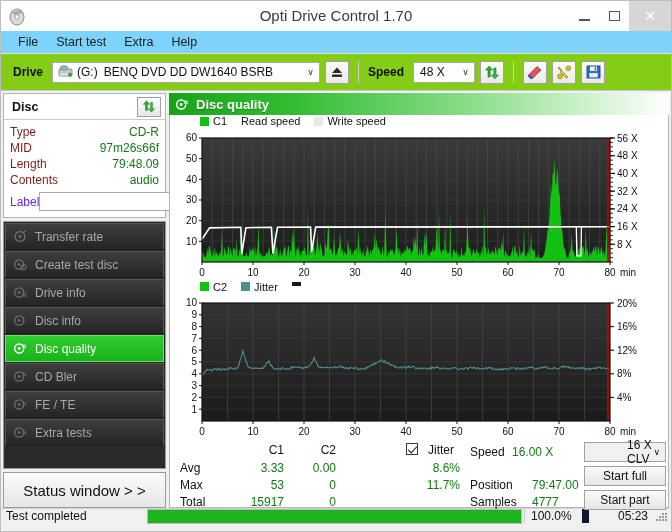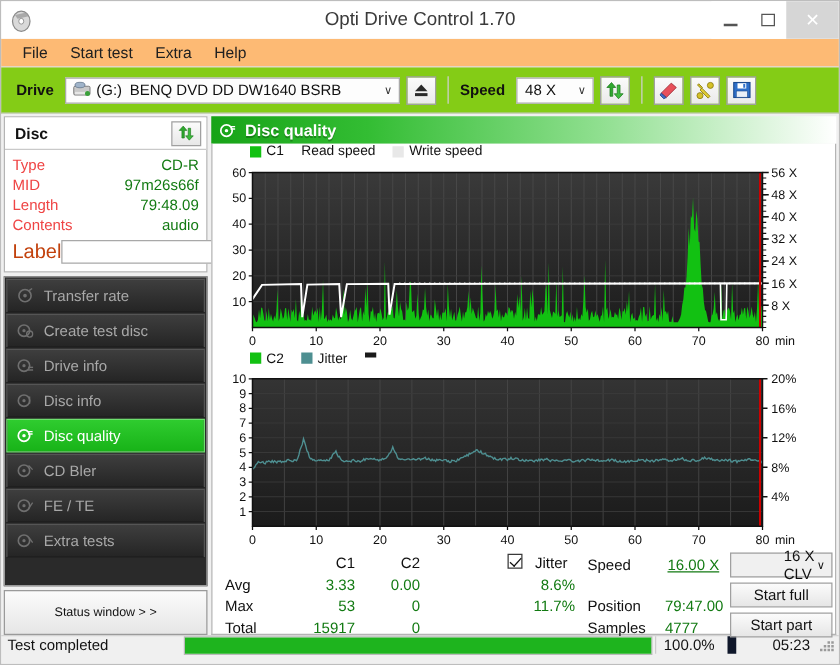--- a/index.html
+++ b/index.html
@@ -37,21 +37,21 @@
   .win-btn{
     width:30px;height:30px;display:flex;align-items:center;justify-content:center;
     color:#5a5a5a;font-size:13px;background:#ffffff;
   }
   .win-btn.close{width:42px;background:#d6d6d6;color:#ffffff;font-size:14px;}
   .win-min-glyph{width:11px;height:2px;background:#555;margin-top:7px;}
   .win-max-glyph{width:11px;height:10px;border:1.6px solid #555;box-sizing:border-box;}
 
   
   .menubar{
-    height:22px;min-height:22px;background:#fdba74;display:flex;align-items:center;
+    height:22px;min-height:22px;background:#7dd3fc;display:flex;align-items:center;
     padding-left:8px;border-bottom:1px solid #dfdfdf;
   }
   .menuitem{
     font-size:12.5px;color:#202020;padding:2px 9px;cursor:default;
   }
 
   
   .toolbar{
     height:36px;min-height:36px;background:#84cc16;
     display:flex;align-items:center;padding:0 6px;gap:5px;
@@ -89,24 +89,24 @@
     border-bottom:1px solid #c9c9c9;background:#fff;
   }
   .disc-head .t{font-weight:bold;font-size:12.5px;color:#111;}
   .disc-head .btn{
     margin-left:auto;margin-right:4px;width:24px;height:20px;
     border:1px solid #a0a0a0;background:linear-gradient(#fbfbfb,#e8e8e8);
     display:flex;align-items:center;justify-content:center;box-sizing:border-box;
   }
   .disc-rows{padding:4px 6px 5px 6px;}
   .drow{display:flex;align-items:center;height:16px;font-size:12px;}
-  .drow .k{color:#ef4444;}
+  .drow .k{color:#7f1d1d;}
   .drow .v{margin-left:auto;color:#127a12;}
   .label-row{display:flex;align-items:center;margin-top:3px;}
-  .label-row .k{font-size:16px;color:#c2410c;width:40px;}
+  .label-row .k{font-size:12px;color:#6d28d9;width:40px;}
   .label-input{
     flex:1;height:19px;border:1px solid #a8a8a8;background:#fff;box-sizing:border-box;
     font-size:11px;padding:0 3px;outline:none;font-family:"Liberation Sans",sans-serif;
   }
   .label-btn{
     width:24px;height:21px;margin-left:4px;border:1px solid #a0a0a0;
     background:linear-gradient(#fbfbfb,#e8e8e8);display:flex;align-items:center;justify-content:center;
     box-sizing:border-box;
   }
 
@@ -125,21 +125,21 @@
   .navitem.active{
     background:linear-gradient(#2fcc2f,#18b318);
     border:1px solid #6ee06e;color:#ffffff;
   }
   .navicon{width:16px;height:15px;margin-right:7px;display:flex;align-items:center;justify-content:center;}
 
   .statusbtn{
     margin-top:3px;height:36px;min-height:22px;
     border:1px solid #9a9a9a;background:linear-gradient(#fbfbfb,#e6e6e6);
     display:flex;align-items:center;justify-content:center;
-    font-size:10px;color:#111;box-sizing:border-box;
+    font-size:15px;color:#111;box-sizing:border-box;
   }
 
   
   .right{flex:1;margin-left:3px;display:flex;flex-direction:column;min-width:0;}
   .dq-head{
     height:22px;min-height:22px;
     background:linear-gradient(to right,#17a317 0%,#33bd33 25%,#8fdf8f 62%,#ffffff 100%);
     display:flex;align-items:center;padding-left:6px;
   }
   .dq-head .t{font-weight:bold;font-size:13px;color:#ffffff;margin-left:7px;
@@ -691,21 +691,21 @@
           <div class="st-col st-green" style="left:116px;top:55px; width:50px; text-align:right;">0</div>
 
           <div class="st-col" style="left:236px;top:3px;"><span class="chk"></span></div>
           <div class="st-col st-black" style="left:258px;top:3px;">Jitter</div>
           <div class="st-col st-green" style="left:212px;top:21px; width:78px; text-align:right;">8.6%</div>
           <div class="st-col st-green" style="left:212px;top:38px; width:78px; text-align:right;">11.7%</div>
 
           <div class="st-col st-black" style="left:300px;top:5px;">Speed</div>
           <div class="st-col st-black" style="left:300px;top:38px;">Position</div>
           <div class="st-col st-black" style="left:300px;top:55px;">Samples</div>
-          <div class="st-col st-green" style="left:364px;top:5px;text-decoration:underline;">16.00 X</div>
+          <div class="st-col st-green" style="left:342px;top:5px;">16.00 X</div>
           <div class="st-col st-green" style="left:362px;top:38px;">79:47.00</div>
           <div class="st-col st-green" style="left:362px;top:55px;">4777</div>
 
           <div class="combo-clv" style="left:414px;top:2px;padding-left:42px;">
             <span>16 X CLV</span>
             <span style="margin-left:auto;margin-right:5px;font-size:9px;">∨</span>
           </div>
           <div class="btn-sm" style="position:absolute;left:414px;top:26px;width:82px;height:20px;">Start full</div>
           <div class="btn-sm" style="position:absolute;left:414px;top:50px;width:82px;height:20px;">Start part</div>
         </div>

